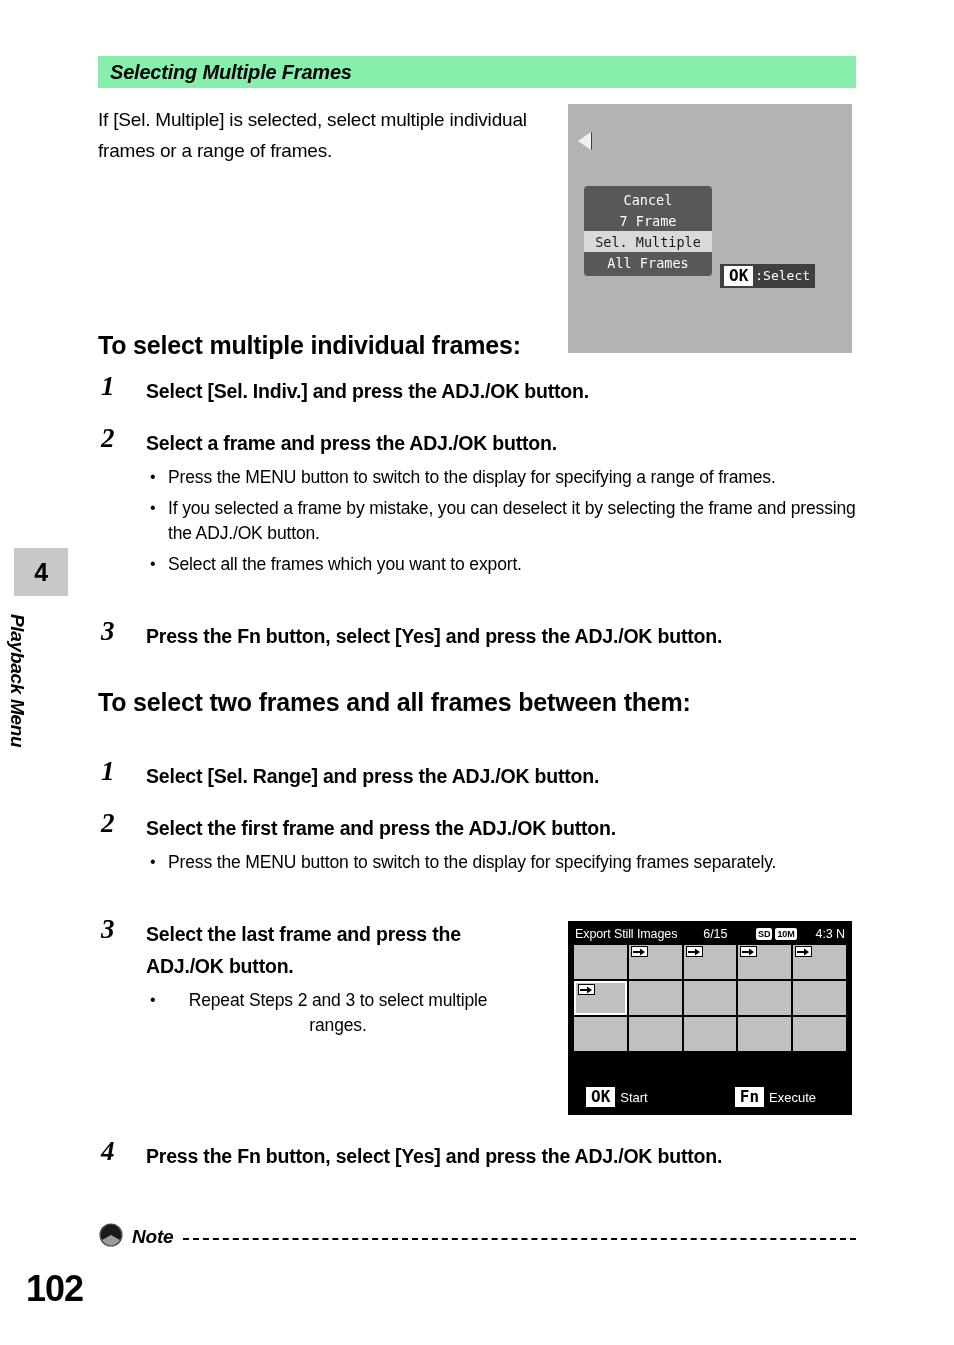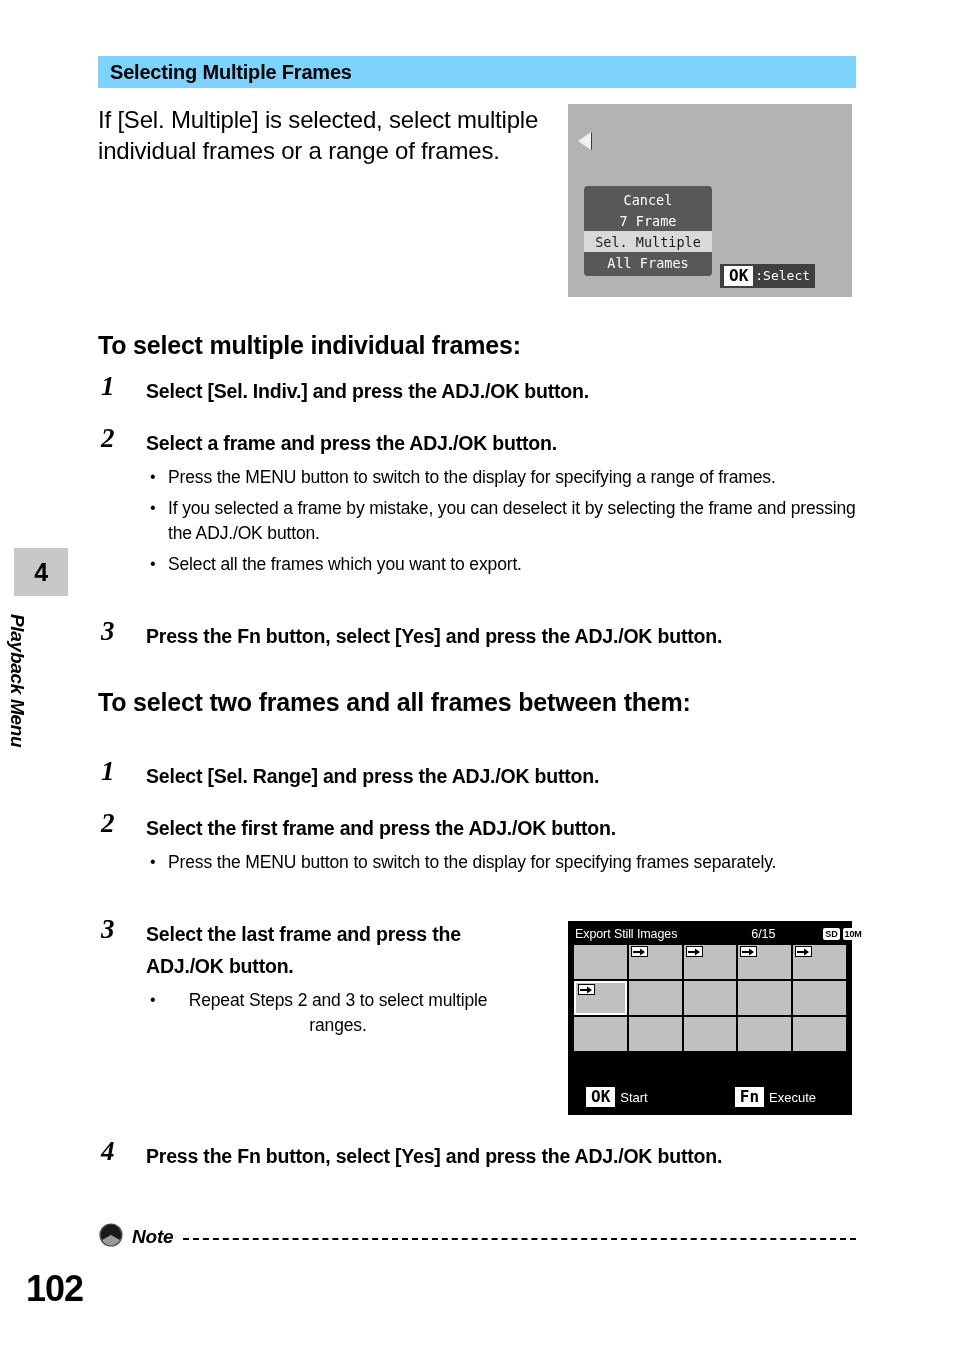--- a/index.html
+++ b/index.html
@@ -62,48 +62,49 @@
     width: 758px;
     height: 1345px;
   }
 
   .section-header {
     position: absolute;
     left: 0;
     top: 56px;
     width: 758px;
     height: 32px;
-    background: #7dd3fc;
-    display: flex;
-    align-items: center;
+    background: #86efac;
+    display: flex;
+    align-items: center;
+    font-style: italic;
   }
   .section-header-text {
     padding-left: 12px;
     font-size: 20px;
     font-weight: bold;
     letter-spacing: -0.2px;
   }
 
   .intro-text {
     position: absolute;
     left: 0;
     top: 104px;
     width: 455px;
-    font-size: 24px;
+    font-size: 19px;
     line-height: 31px;
     letter-spacing: -0.2px;
   }
 
   
   .lcd-1 {
     position: absolute;
     left: 470px;
     top: 104px;
     width: 284px;
-    height: 193px;
+    height: 249px;
     background: #b3b3b3;
   }
   .lcd-arrow {
     position: absolute;
     left: 10px;
     top: 28px;
     width: 0;
     height: 0;
     border-top: 9px solid transparent;
     border-bottom: 9px solid transparent;
@@ -223,21 +224,20 @@
     top: 4px;
     width: 284px;
     height: 18px;
     display: flex;
     align-items: center;
     color: #ffffff;
     font-size: 12.5px;
     padding: 0 7px;
     box-sizing: border-box;
     letter-spacing: -0.1px;
-    gap: 48px;
   }
   .lcd2-title { flex: 0 0 auto; }
   .lcd2-count { margin-left: 26px; }
   .lcd2-badges {
     margin-left: auto;
     display: flex;
     align-items: center;
     gap: 3px;
   }
   .mini-badge {

